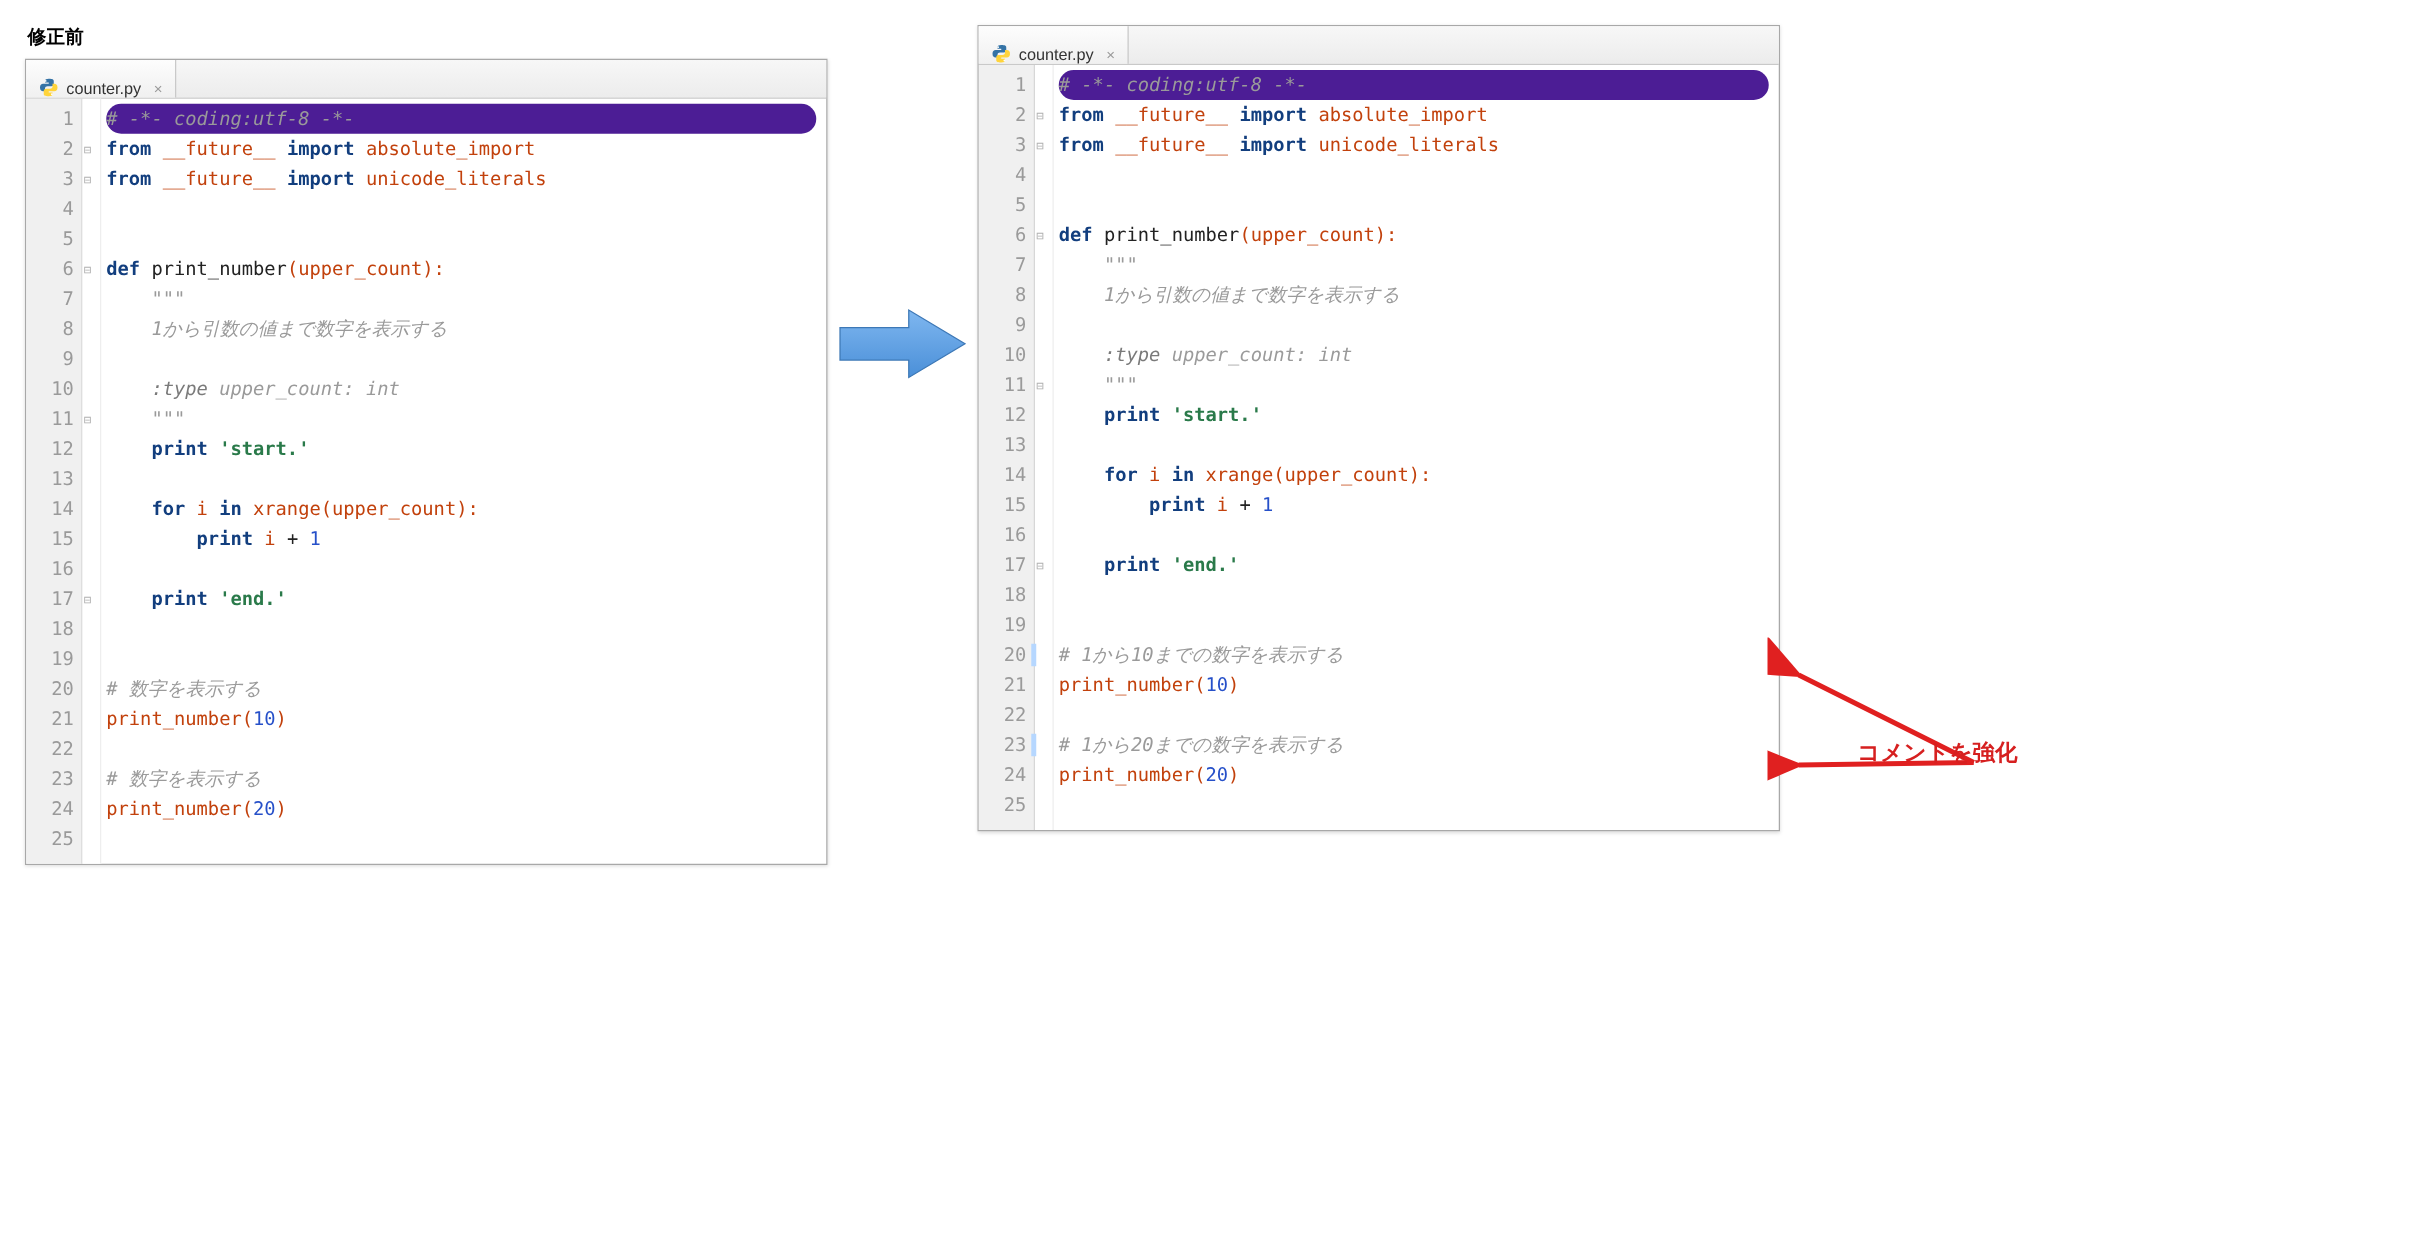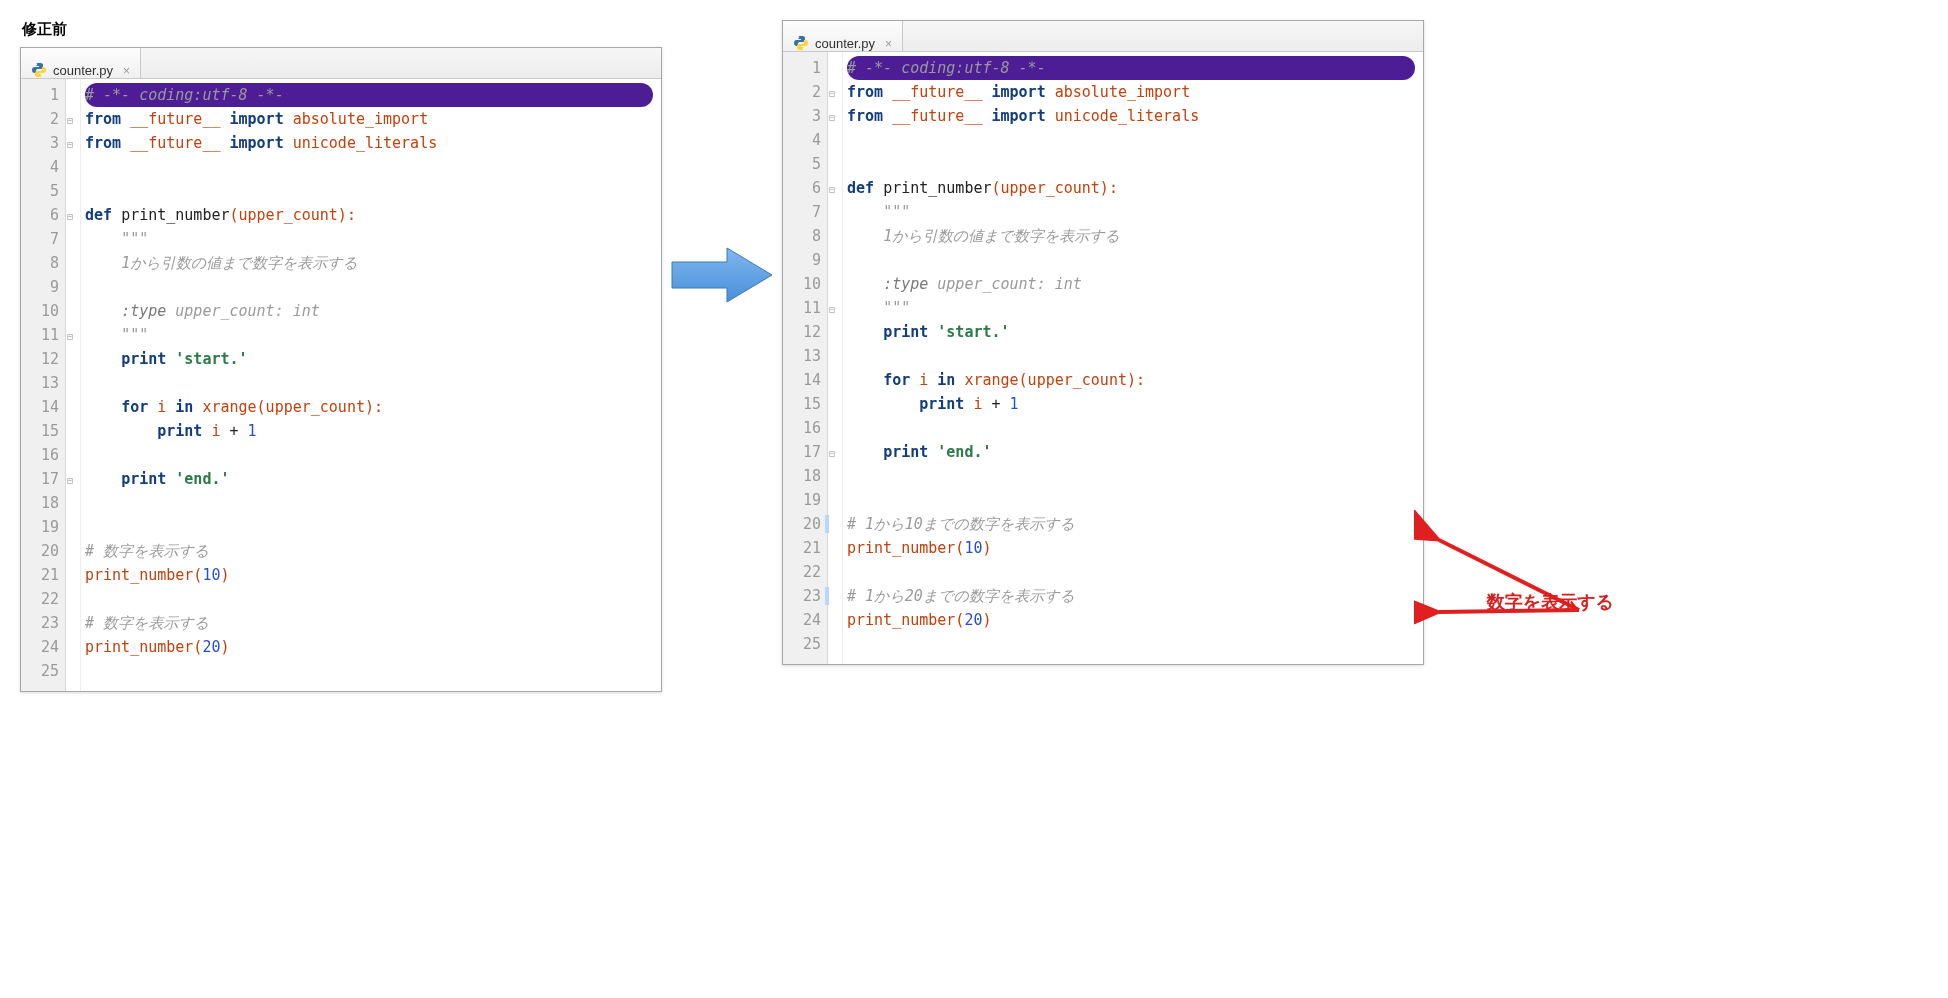--- a/index.html
+++ b/index.html
@@ -315,16 +315,16 @@
   <div class="annot">
     <svg width="200" height="180">
       <defs>
         <marker id="ah" markerWidth="12" markerHeight="10" refX="1" refY="5" orient="auto">
           <path d="M12 0 L0 5 L12 10 Z" fill="#e02020"></path>
         </marker>
       </defs>
       <line x1="165" y1="100" x2="25" y2="30" stroke="#e02020" stroke-width="4" marker-end="url(#ah)"></line>
       <line x1="165" y1="100" x2="25" y2="102" stroke="#e02020" stroke-width="4" marker-end="url(#ah)"></line>
     </svg>
-    <div class="annot-label">数字を表示する</div>
+    <div class="annot-label">コメントを強化</div>
   </div>
 
 </div>
 
 </body></html>

